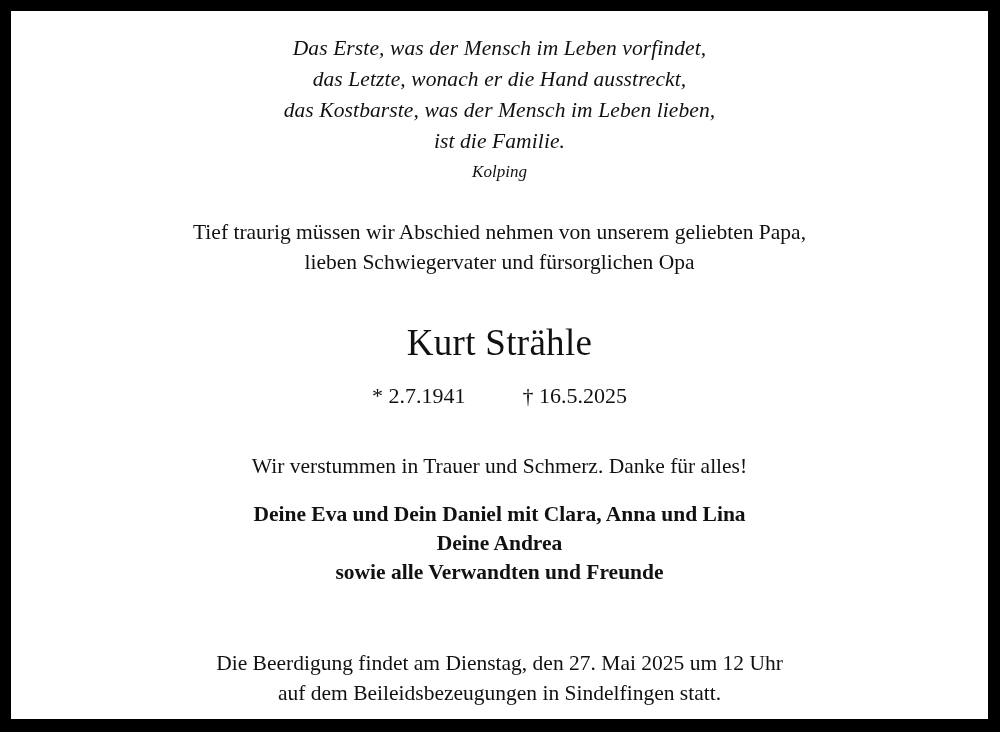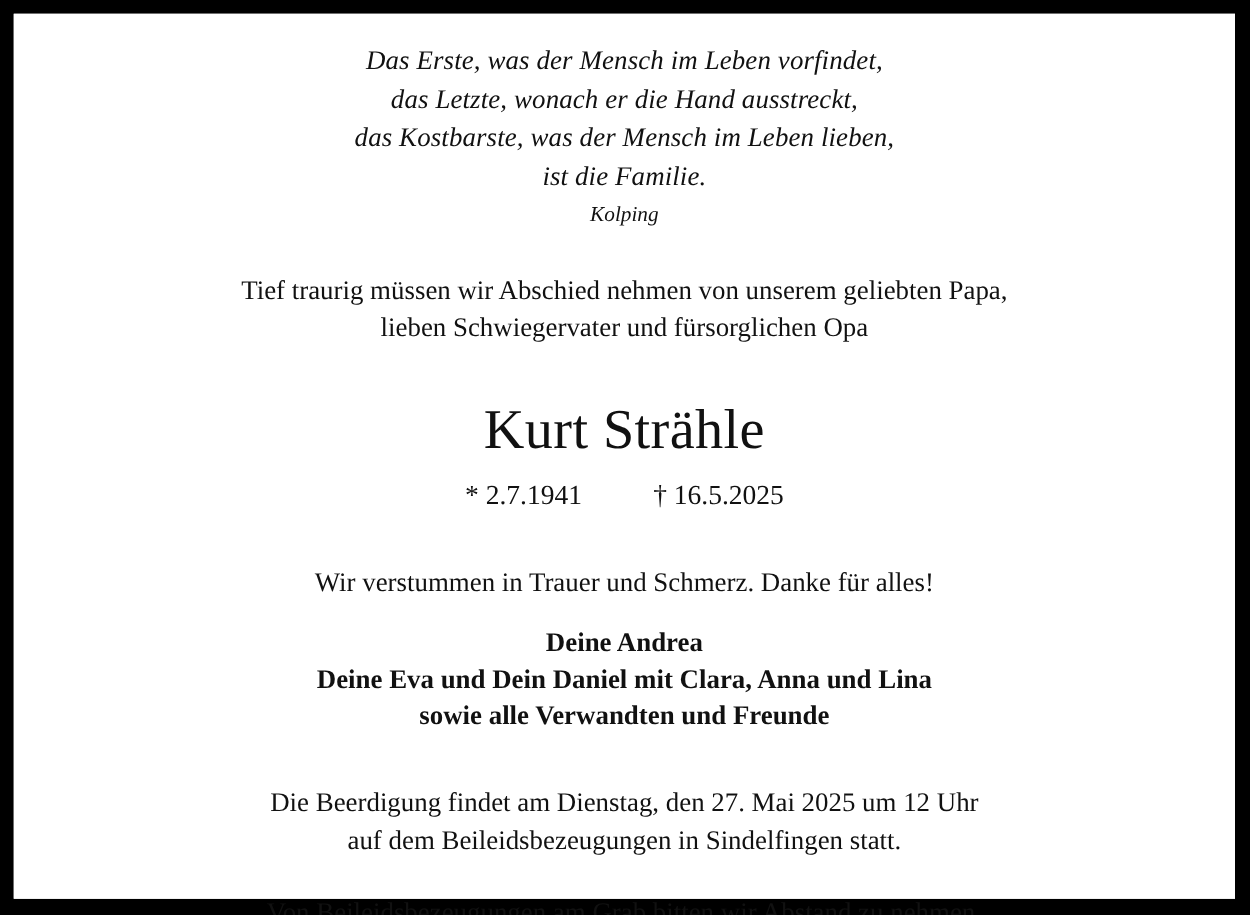--- a/index.html
+++ b/index.html
@@ -51,21 +51,21 @@
   }
   .intro {
     font-size: 21.5px;
     line-height: 30px;
     margin-top: 32px;
   }
   .intro-line {
     white-space: nowrap;
   }
   .name {
-    font-size: 45px;
+    font-size: 37px;
     line-height: 52px;
     margin-top: 40px;
     letter-spacing: 0.3px;
   }
   .dates {
     font-size: 22px;
     line-height: 30px;
     margin-top: 12px;
   }
   .dates .gap {
@@ -82,21 +82,21 @@
     font-size: 21.5px;
     line-height: 29px;
     margin-top: 19px;
   }
   .family-line {
     white-space: nowrap;
   }
   .funeral {
     font-size: 21.5px;
     line-height: 30px;
-    margin-top: 40px;
+    margin-top: 61px;
   }
   .funeral-line {
     white-space: nowrap;
   }
   .closing {
     font-size: 21.5px;
     line-height: 30px;
     margin-top: 28px;
   }
 </style>
@@ -123,22 +123,22 @@
 
     <div class="dates">
       <span>* 2.7.1941</span>
       <span class="gap"></span>
       <span>† 16.5.2025</span>
     </div>
 
     <div class="message">Wir verstummen in Trauer und Schmerz. Danke für alles!</div>
 
     <div class="family">
+      <div class="family-line">Deine Eva und Dein Daniel mit Clara, Anna und Lina</div>
       <div class="family-line">Deine Andrea</div>
-      <div class="family-line">Deine Eva und Dein Daniel mit Clara, Anna und Lina</div>
       <div class="family-line">sowie alle Verwandten und Freunde</div>
     </div>
 
     <div class="funeral">
       <div class="funeral-line">Die Beerdigung findet am Dienstag, den 27. Mai 2025 um 12 Uhr</div>
       <div class="funeral-line">auf dem Beileidsbezeugungen in Sindelfingen statt.</div>
     </div>
 
     <div class="closing">Von Beileidsbezeugungen am Grab bitten wir Abstand zu nehmen.</div>
 

